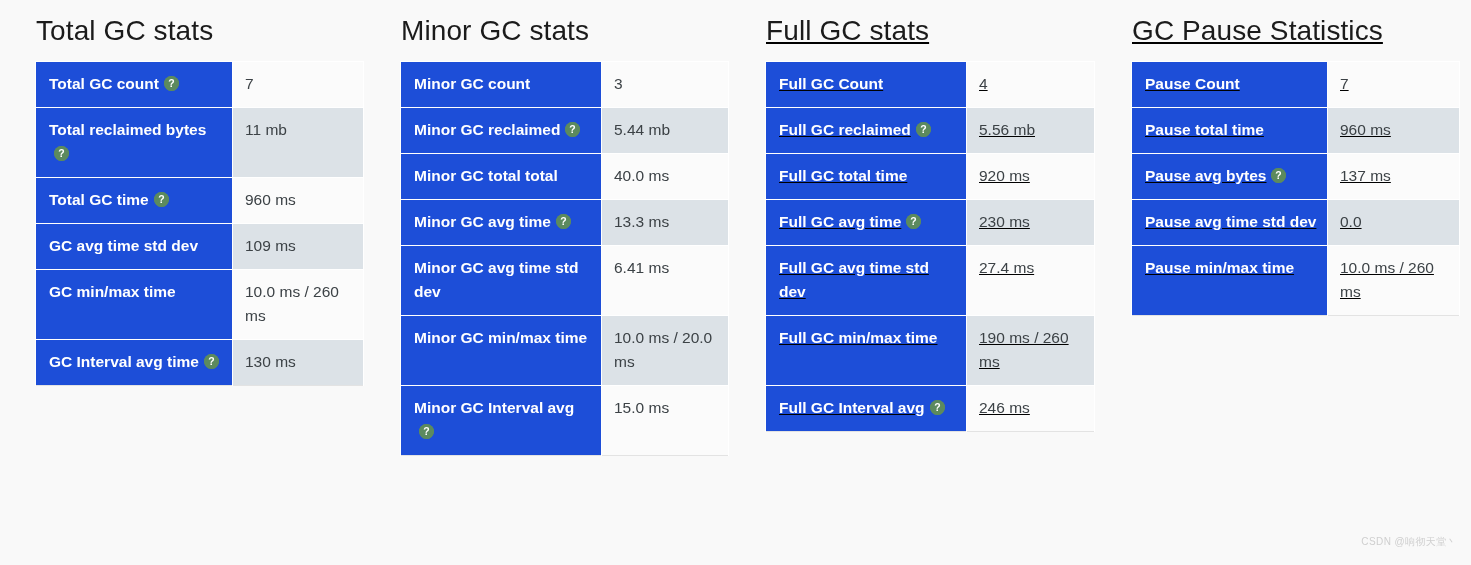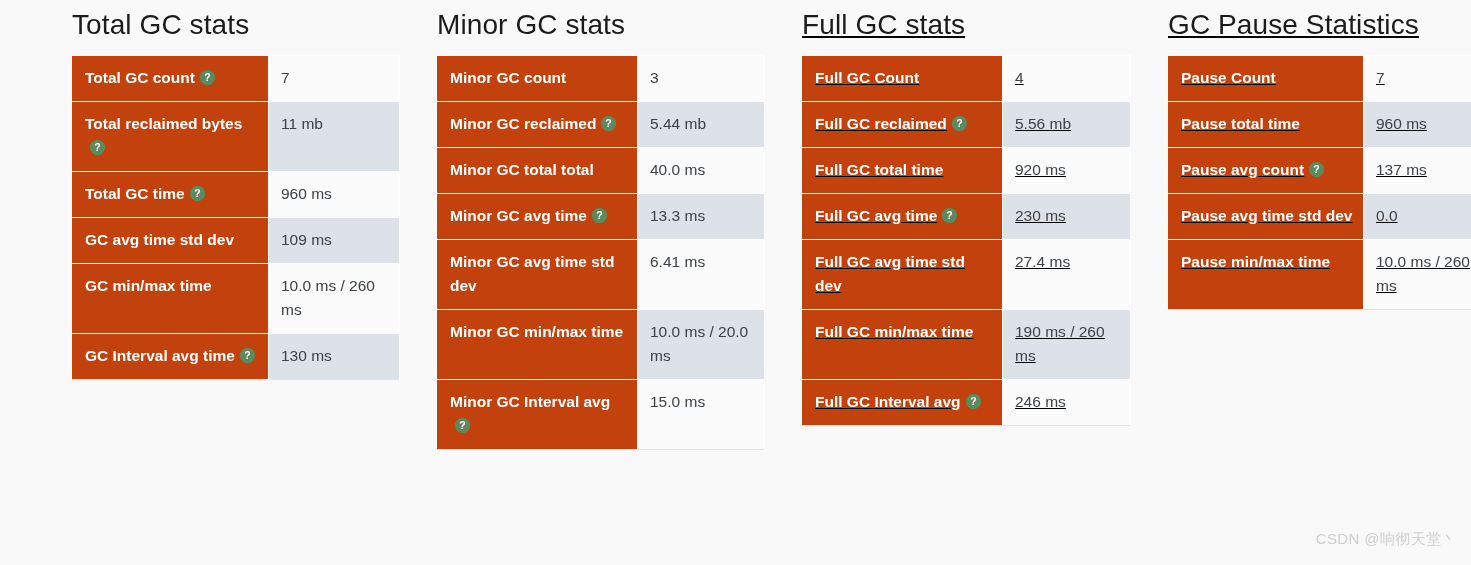--- a/index.html
+++ b/index.html
@@ -18,22 +18,21 @@
   #board {
     position: absolute;
     left: 0;
     top: 0;
     width: 1471px;
     height: 565px;
   }
 
   .panel {
     position: absolute;
-    top: 8px;
-    margin-left: 36px;
+    top: 14px;
   }
   .panel-0 { left: 35px;   width: 328px; }
   .panel-1 { left: 400px;  width: 328px; }
   .panel-2 { left: 765px;  width: 329px; text-decoration: underline; }
   .panel-3 { left: 1131px; width: 328px; text-decoration: underline; }
 
   .panel-title {
     font-size: 28px;
     line-height: 34px;
     font-weight: 400;
@@ -50,21 +49,21 @@
     border: 1px solid #e3e3e3;
     background: #fbfbfb;
   }
 
   table.stats tr td {
     vertical-align: top;
     border: 1px solid #ffffff;
   }
 
   td.k {
-    background: #c2410c;
+    background: #1d4ed8;
     color: #ffffff;
     font-weight: bold;
     font-size: 15.5px;
     line-height: 24px;
     padding: 10px 8px 11px 13px;
     border-right: 2px solid #ffffff;
     border-bottom: 2px solid #ffffff;
     border-top: 0;
     border-left: 0;
   }
@@ -98,21 +97,21 @@
     top: 2px;
     margin-left: 5px;
     vertical-align: baseline;
   }
   .help-icon svg { display: block; }
 
   .watermark {
     position: absolute;
     right: 14px;
     bottom: 16px;
-    font-size: 15px;
+    font-size: 10px;
     color: #cfcfcf;
     letter-spacing: 0.4px;
     white-space: nowrap;
     font-family: "Liberation Sans", sans-serif;
   }
 </style>
 </head>
 <body>
 
 <div id="board">
@@ -269,21 +268,21 @@
         <tbody>
           <tr>
             <td class="k"><span>Pause Count</span></td>
             <td class="v">7</td>
           </tr>
           <tr>
             <td class="k"><span>Pause total time</span></td>
             <td class="v">960 ms</td>
           </tr>
           <tr>
-            <td class="k"><span>Pause avg count</span><span class="help-icon"><svg width="15" height="15" viewBox="0 0 15 15" aria-hidden="true">
+            <td class="k"><span>Pause avg bytes</span><span class="help-icon"><svg width="15" height="15" viewBox="0 0 15 15" aria-hidden="true">
                   <circle cx="7.5" cy="7.5" r="7.5" fill="#5c8a5e"></circle>
                   <text x="7.5" y="11.3" text-anchor="middle" font-family="Liberation Sans, sans-serif" font-size="10.5" font-weight="bold" fill="#ffffff">?</text>
                 </svg></span></td>
             <td class="v">137 ms</td>
           </tr>
           <tr>
             <td class="k"><span>Pause avg time std dev</span></td>
             <td class="v">0.0</td>
           </tr>
           <tr>

